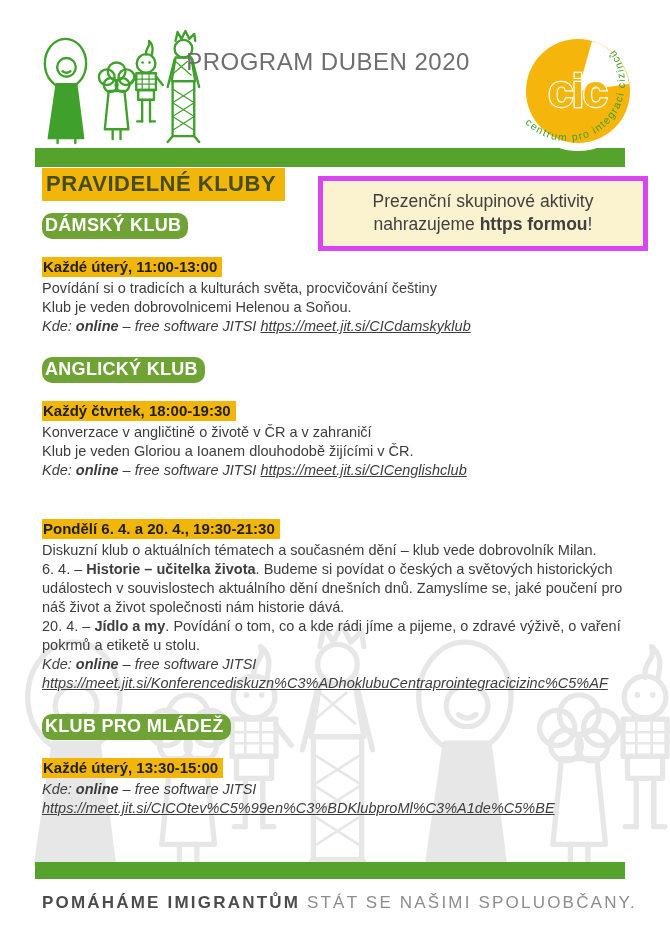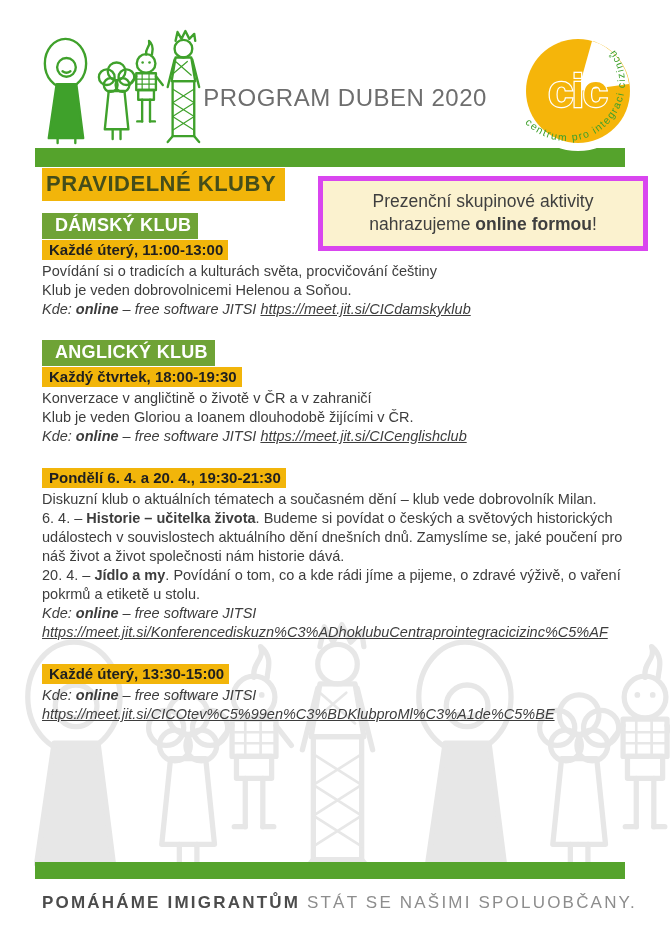--- a/index.html
+++ b/index.html
@@ -2,21 +2,21 @@
 <html><head>
 <meta charset="utf-8">
 <style>
   html,body{margin:0;padding:0;background:#fff;}
   body{width:670px;height:951px;position:relative;overflow:hidden;
        font-family:"Liberation Sans",sans-serif;color:#3d3d3d;}
   .abs{position:absolute;}
 
   
   .family-header{left:36px;top:26px;width:172px;height:124px;color:#3fa12b;}
-  .doc-title{left:185px;top:48px;width:320px;text-align:center;color:#6e6e6e;margin-top:36px;}
+  .doc-title{left:168px;top:48px;width:320px;text-align:center;color:#6e6e6e;}
   .doc-title .l1{font-size:24px;letter-spacing:.5px;}
   .doc-title .l2{font-size:24px;margin-top:6px;}
   .bar{background:#55a32c;left:35px;width:590px;}
   .bar.top{top:148px;height:19px;}
   .bar.bottom{top:862px;height:17px;}
   .logo{left:506px;top:28px;width:144px;height:130px;overflow:visible;z-index:3;}
 
   
   .watermark{left:8px;top:618px;width:840px;height:268px;color:#e7e7e7;z-index:0;}
 
@@ -25,23 +25,23 @@
   .page-title{display:inline-block;background:#f2b50a;color:#454e1a;
       font-size:22px;font-weight:700;padding:3px 9px 4px 4px;letter-spacing:.5px;}
 
   .notice{left:318px;top:176px;width:304px;background:#fbf2cf;border:5px solid #d946ef;
       text-align:center;padding:9px 8px 10px;color:#3f3f3f;z-index:2;}
   .notice .nl{font-size:17.5px;line-height:23px;}
 
   .sections{margin-top:12px;}
   .section{margin-bottom:21px;}
   .klub-title{display:inline-block;background:#6fa336;color:#fff;font-weight:700;
-      font-size:18px;padding:2px 7px 3px 13px;letter-spacing:.3px;}
+      font-size:18px;padding:2px 7px 3px 3px;letter-spacing:.3px;border-radius:10px;}
   .schedule{display:inline-block;background:#f2b50a;color:#1f1f1f;font-weight:700;
-      font-size:15px;padding:1px 5px 2px 7px;margin-top:1px;}
+      font-size:15px;padding:1px 5px 2px 1px;margin-top:18px;}
   .body{margin-top:2px;}
   .bodyline{font-size:14.5px;line-height:19px;color:#3d3d3d;}
   .b{font-weight:700;}
   .i{font-style:italic;}
   .lnk{color:#3d3d3d;text-decoration:underline;cursor:pointer;}
 
   .tagline{left:42px;top:893px;width:590px;font-size:17px;letter-spacing:2.2px;
       white-space:nowrap;z-index:2;}
   .tagline .strong{font-weight:700;color:#4c4c4c;}
   .tagline .rest{color:#8d8d8d;}
@@ -112,21 +112,21 @@
   <path d="M72,63 L86,13 A52,52 0 0 1 123,56 Z" fill="#ffffff"></path>
   <text x="71" y="79" text-anchor="middle" font-family="Liberation Sans, sans-serif" font-size="46" font-weight="bold" fill="#f5b50a" stroke="#ffffff" stroke-width="2.4" paint-order="stroke" letter-spacing="-2">cic</text>
   <path id="logoArc" d="M 14,89 A 58,58 0 1 0 101,13" fill="none"></path>
   <text font-family="Liberation Sans, sans-serif" font-size="10.5" fill="#3fa02c" letter-spacing="1.4">
     <textPath href="#logoArc" startOffset="4%">centrum pro integraci cizinců</textPath>
   </text>
 </svg>
 
 <div class="abs notice">
   <div class="nl">Prezenční skupinové aktivity</div>
-  <div class="nl"><span>nahrazujeme </span><span class="b">online formou</span><span>!</span></div>
+  <div class="nl"><span>nahrazujeme </span><span class="b">https formou</span><span>!</span></div>
 </div>
 
 <div class="abs content">
   <div class="page-title">PRAVIDELNÉ KLUBY</div>
 
   <div class="sections">
 
     <div class="section">
       <div><span class="klub-title">DÁMSKÝ KLUB</span></div>
       <div><span class="schedule">Každé úterý, 11:00-13:00</span></div>
@@ -152,20 +152,21 @@
       <div class="body">
           <div class="bodyline"><span>Diskuzní klub o aktuálních tématech a současném dění  – klub vede dobrovolník Milan.</span></div>
           <div class="bodyline"><span>6. 4. – </span><span class="b">Historie – učitelka života</span><span>. Budeme si povídat o českých a světových historických událostech v souvislostech aktuálního dění dnešních dnů. Zamyslíme se, jaké poučení pro náš život a život společnosti nám historie dává.</span></div>
           <div class="bodyline"><span>20. 4. – </span><span class="b">Jídlo a my</span><span>. Povídání o tom, co a kde rádi jíme a pijeme, o zdravé výživě, o vaření pokrmů a etiketě u stolu.</span></div>
           <div class="bodyline"><span class="i">Kde: </span><span class="b i">online</span><span class="i"> – free software JITSI</span></div>
           <div class="bodyline"><a class="i lnk">https://meet.jit.si/Konferencediskuzn%C3%ADhoklubuCentraprointegracicizinc%C5%AF</a></div>
         </div>
     </div>
 
     <div class="section">
+      <div><span class="klub-title">KLUB PRO MLÁDEŽ</span></div>
       <div><span class="schedule">Každé úterý, 13:30-15:00</span></div>
       <div class="body">
           <div class="bodyline"><span class="i">Kde: </span><span class="b i">online</span><span class="i"> – free software JITSI</span></div>
           <div class="bodyline"><a class="i lnk">https://meet.jit.si/CICOtev%C5%99en%C3%BDKlubproMl%C3%A1de%C5%BE</a></div>
         </div>
     </div>
 
   </div>
 </div>
 

